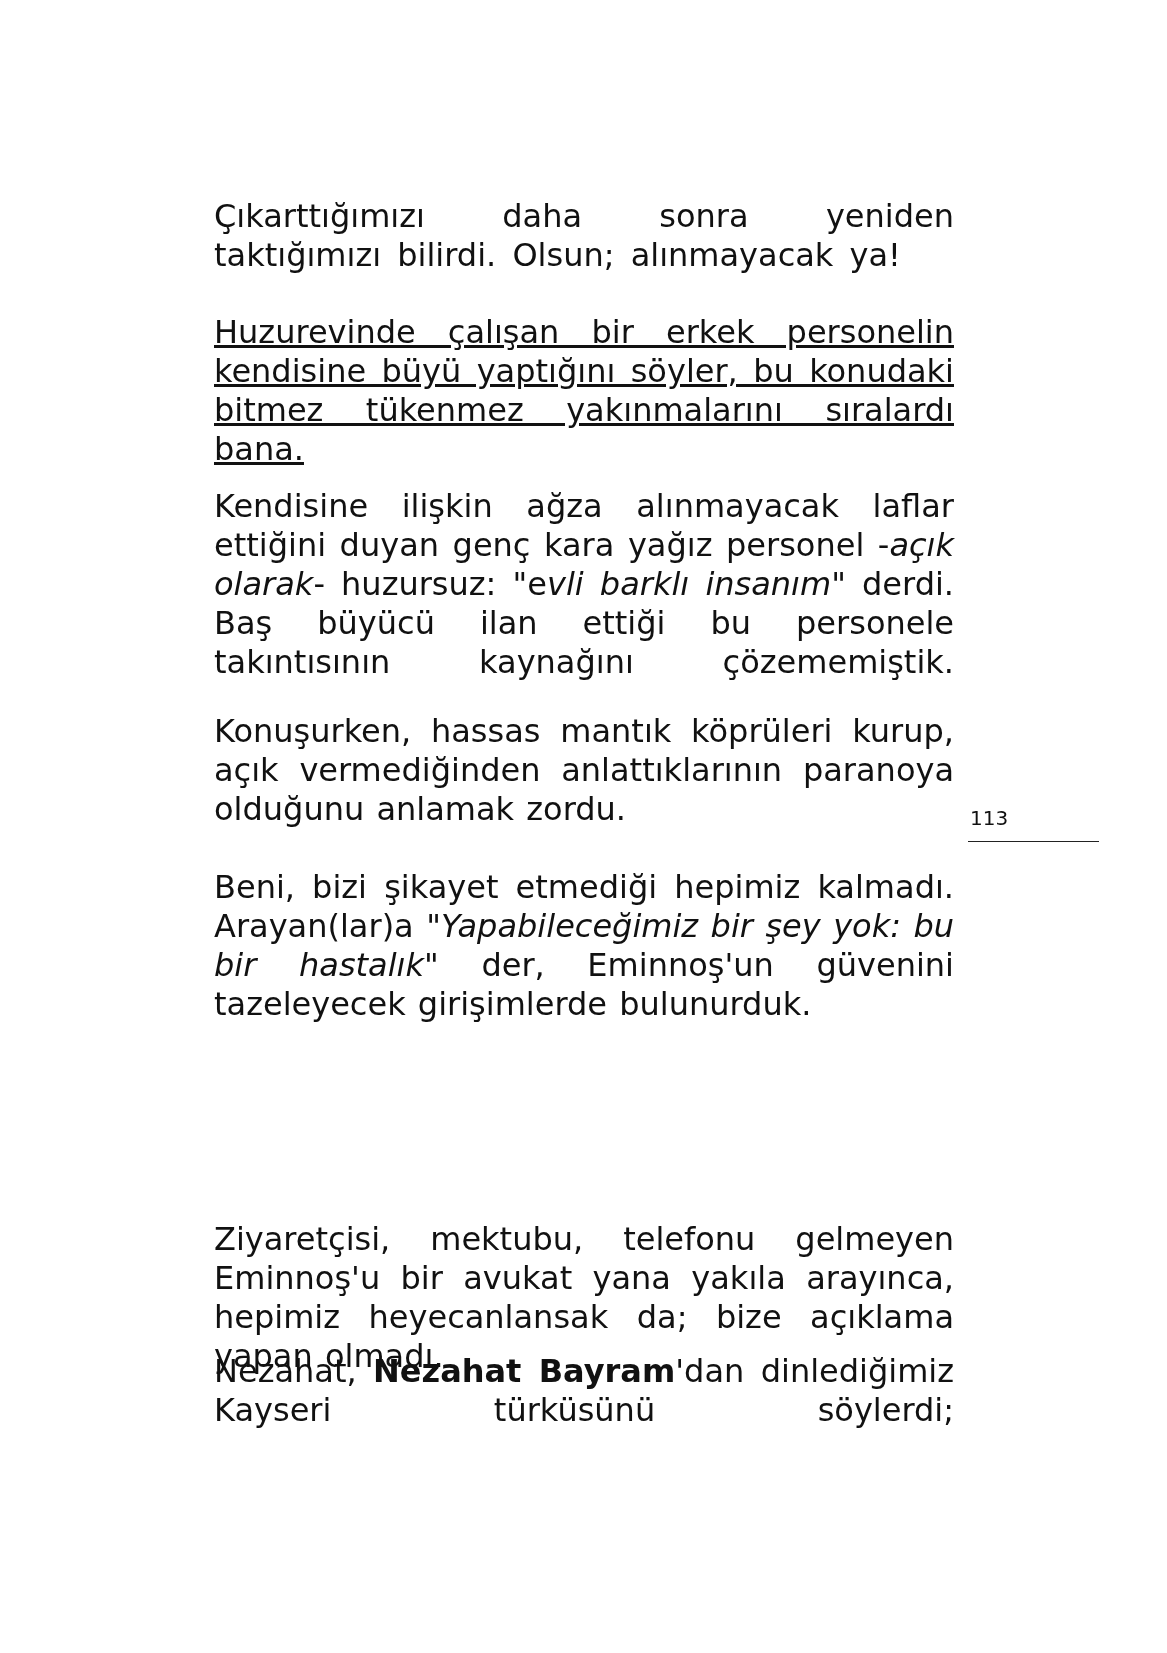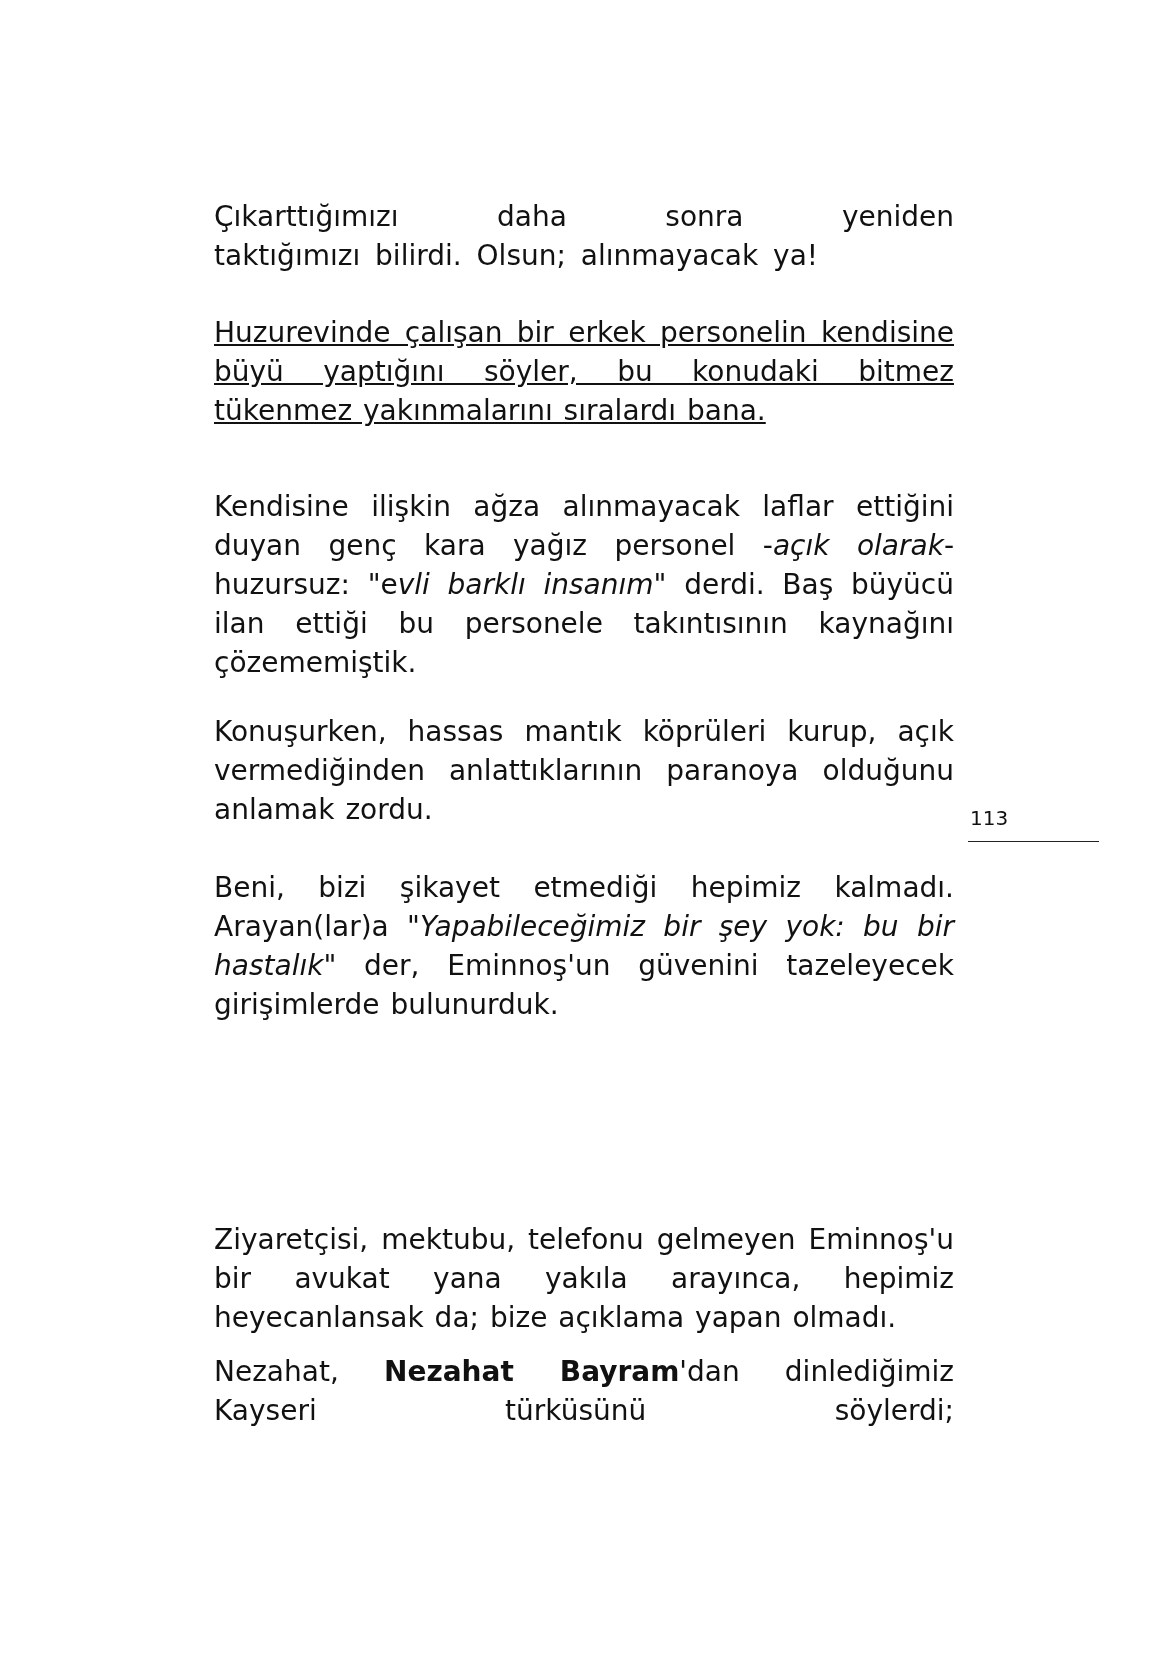--- a/index.html
+++ b/index.html
@@ -18,21 +18,21 @@
     .page {
       position: absolute;
       left: 0; top: 0;
       width: 1167px; height: 1653px;
       background: #ffffff;
     }
     .text-block {
       position: absolute;
       left: 214px;
       width: 740px;
-      font-size: 28px;
+      font-size: 32px;
       line-height: 39px;
       text-align: justify;
       word-spacing: 2px;
     }
     .para {
       margin: 0;
       text-align: justify;
     }
     .justify-last {
       text-align-last: justify;

